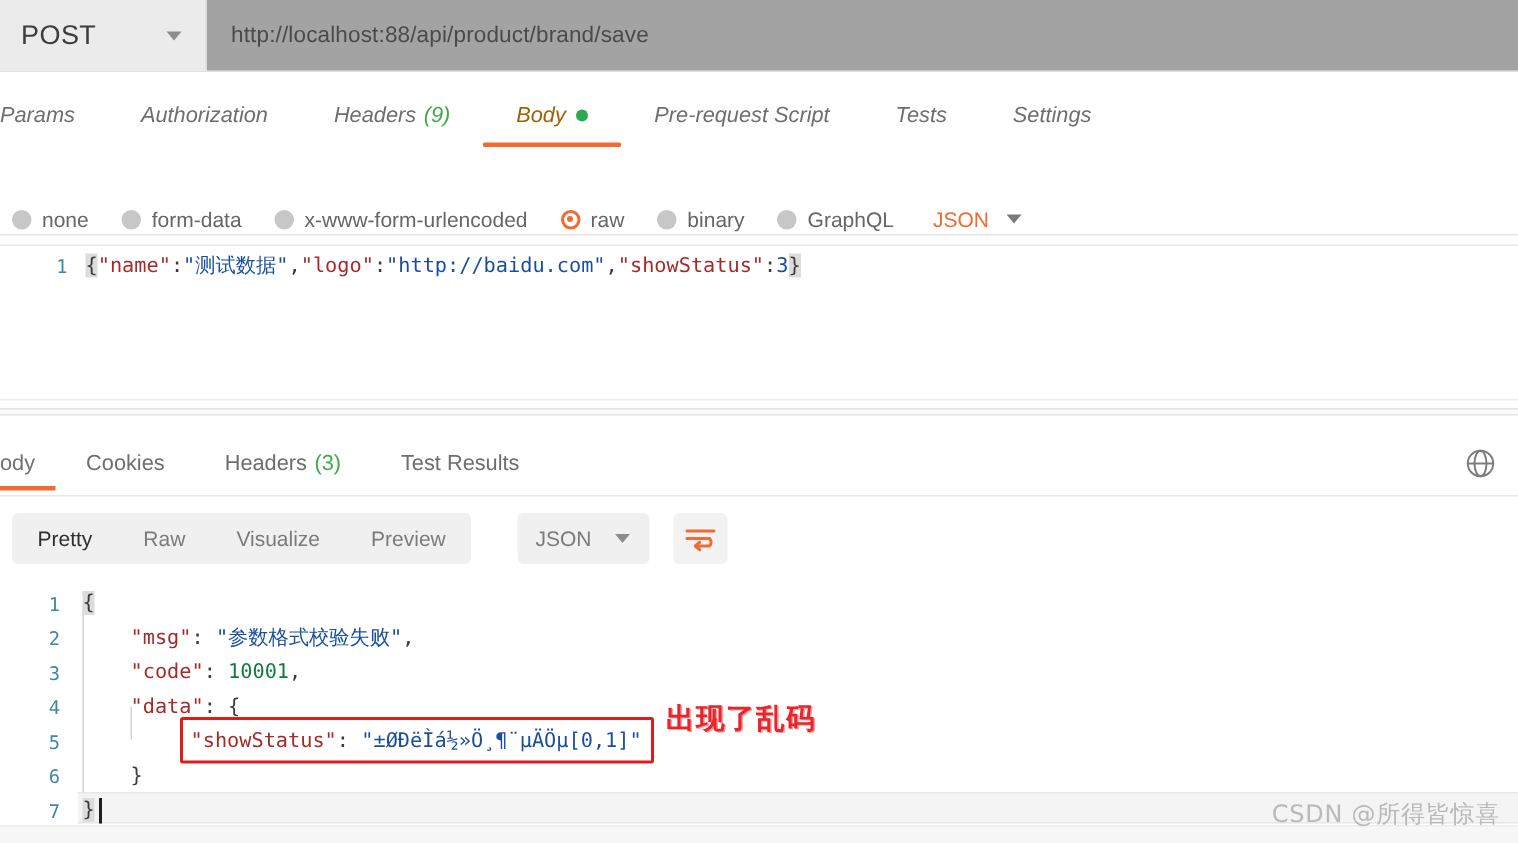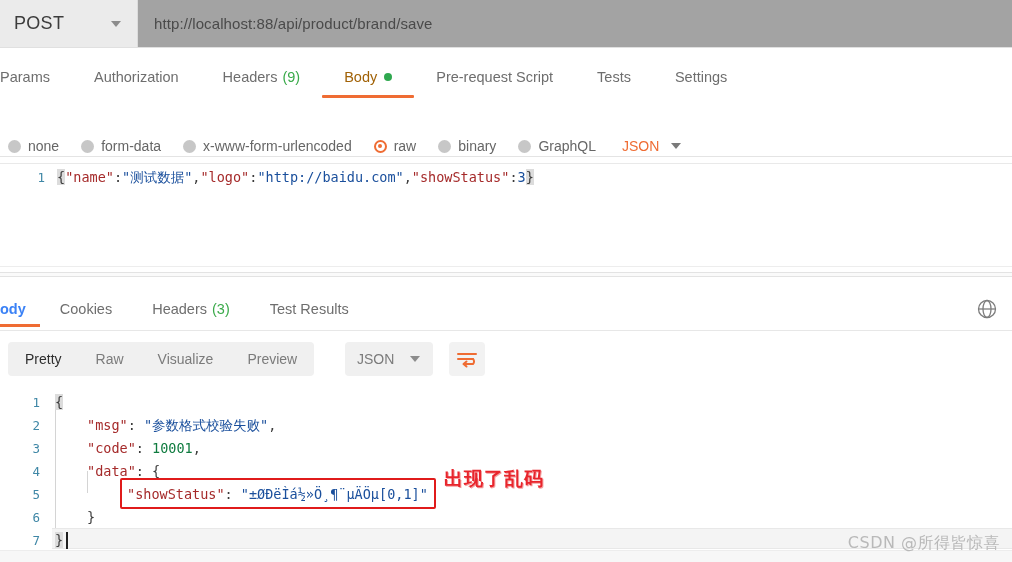--- a/index.html
+++ b/index.html
@@ -32,21 +32,21 @@
     border-top: 6px solid #8c8c8c;
   }
   .url-field {
     flex: 1; background: #a3a3a3; display: flex; align-items: center; padding: 0 16px;
   }
   .url-text { font-size: 15px; color: #4a4a4a; letter-spacing: .1px; }
 
   
   .req-tabs {
     position: absolute; left: 0; top: 48px; width: 1012px; height: 57px;
-    display: flex; align-items: flex-start; padding-left: 0;
+    display: flex; align-items: flex-start; padding-left: 0; font-style: italic;
   }
   .rtab {
     position: relative; height: 57px; display: flex; align-items: center;
     font-size: 14.5px; color: #6e6e6e; cursor: pointer; white-space: nowrap;
   }
   .rtab .lbl { display: inline-block; }
   .rtab.active .lbl { color: #a16207; }
   .rtab .count { color: #3aaa4a; margin-left: 5px; font-size: 14.5px; }
   .rtab .greendot {
     width: 8px; height: 8px; border-radius: 50%; background: #2fa84f;
@@ -117,21 +117,21 @@
 
   
   .resp-tabs {
     position: absolute; left: 0; top: 287px; width: 1012px; height: 43px;
   }
   .resp-tabs-inner { position: relative; height: 43px; display: flex; align-items: center; }
   .rsTab {
     position: relative; height: 43px; display: flex; align-items: center;
     font-size: 14.5px; color: #6e6e6e; cursor: pointer; white-space: nowrap;
   }
-  .rsTab.active .lbl { color: #3b82f6; font-weight: bold; }
+  .rsTab.active .lbl { color: #737373; }
   .rsTab .count { color: #3aaa4a; margin-left: 5px; }
   .rsTab .underline {
     position: absolute; left: 0; right: 0; bottom: 3px; height: 3px; background: #ef6c33;
   }
   .globe-btn {
     position: absolute; right: 14px; top: 50%; transform: translateY(-50%);
     width: 22px; height: 22px; cursor: pointer;
   }
   .resp-tabs-border {
     position: absolute; left: 0; top: 330px; width: 1012px; height: 1px; background: #e7e7e7;

